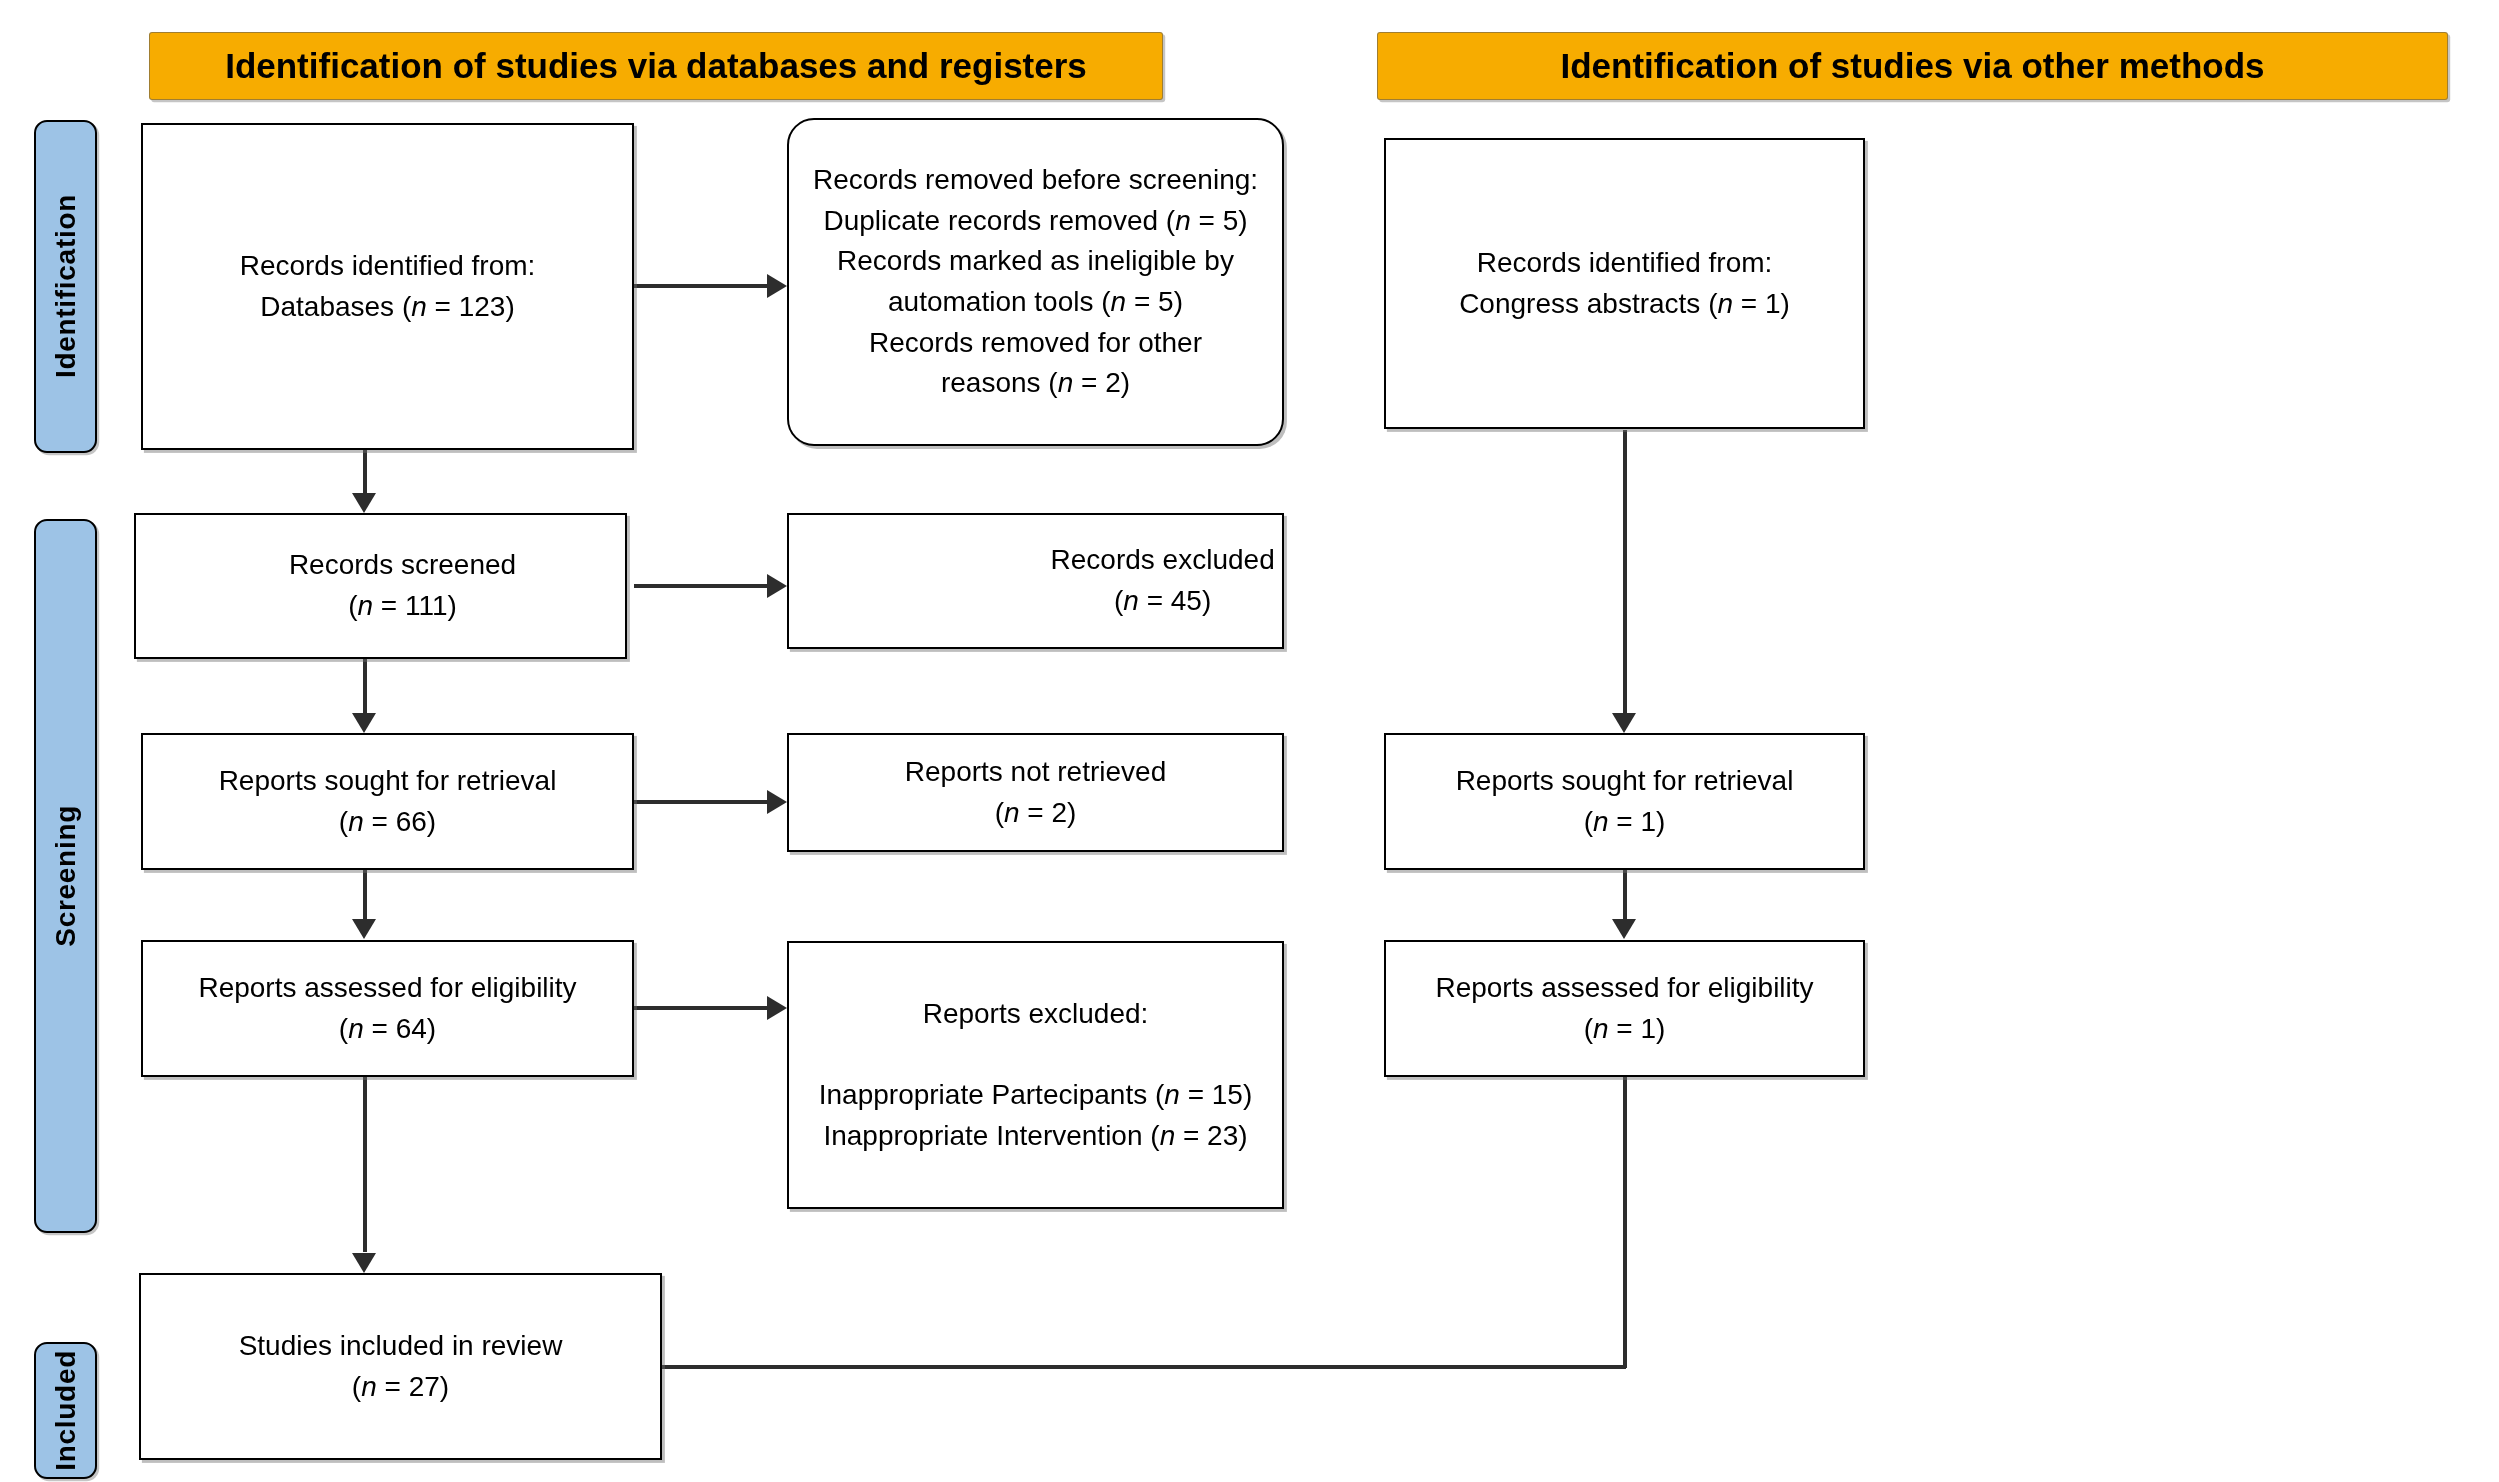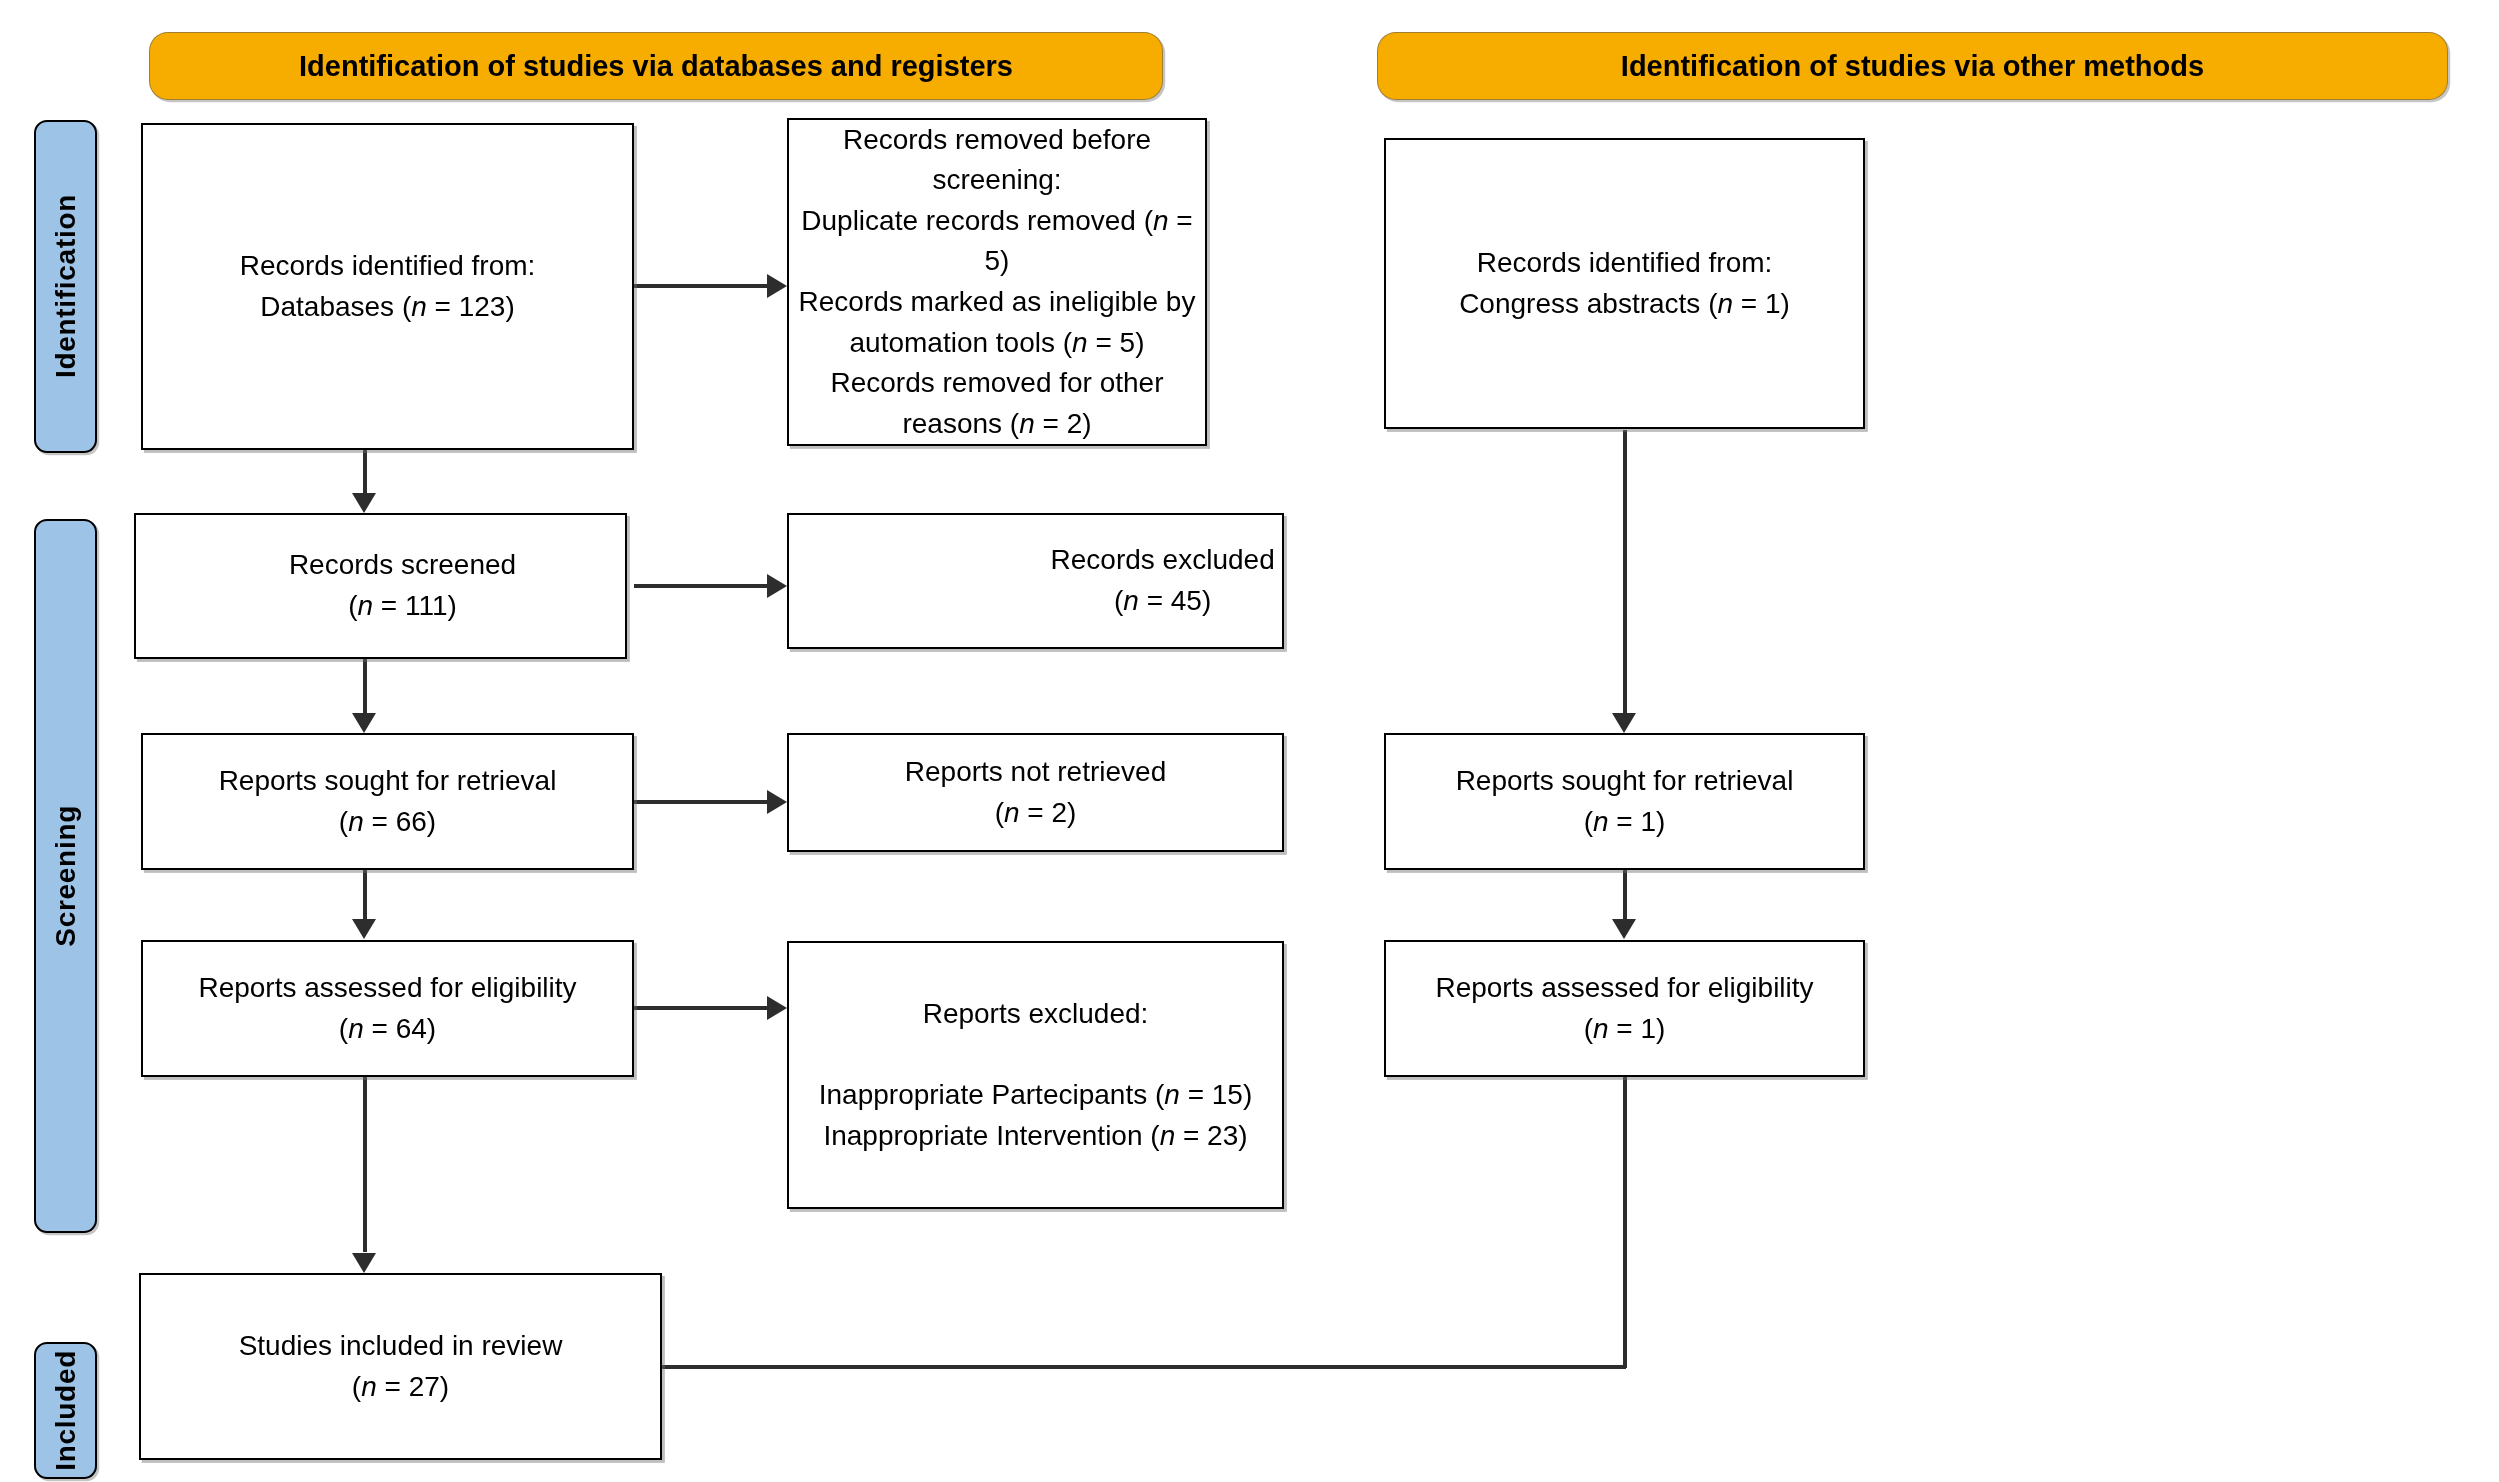--- a/index.html
+++ b/index.html
@@ -7,24 +7,24 @@
     width: 2500px; height: 1483px;
     background: #ffffff;
     font-family: "Liberation Sans", sans-serif;
     position: relative;
     color: #000;
   }
   .banner {
     position: absolute;
     background: var(--banner, #F7AC00);
     border: 1.5px solid rgba(90,90,90,0.55);
-    border-radius: 19px;
+    border-radius: 3px;
     box-shadow: 2.2px 2.2px 0 rgba(110,110,110,0.40);
     display: flex; align-items: center; justify-content: center;
-    font-weight: bold; font-size: 29px; text-align: center;
+    font-weight: bold; font-size: 35px; text-align: center;
   }
   .side {
     position: absolute;
     background: var(--sidebar, #9DC3E6);
     border: 2.9px solid #000;
     border-radius: 13px;
     box-shadow: 2.2px 2.2px 0 rgba(110,110,110,0.40);
     display: flex; align-items: center; justify-content: center;
     box-sizing: border-box;
   }
@@ -118,21 +118,21 @@
 <div class="box" style="left:141px; top:733px; width:493px; height:137px;">
   <div class="box-text">Reports sought for retrieval<br>(<i>n</i> = 66)</div>
 </div>
 <div class="box" style="left:141px; top:940px; width:493px; height:137px;">
   <div class="box-text">Reports assessed for eligibility<br>(<i>n</i> = 64)</div>
 </div>
 <div class="box" style="left:139px; top:1273px; width:523px; height:187px;text-align:center;">
   <div class="box-text">Studies included in review<br>(<i>n</i> = 27)</div>
 </div>
 
-<div class="box" style="left:787px; top:118px; width:420px; height:328px;">
+<div class="box" style="left:787px; top:118px; width:497px; height:328px;border-radius:27px;">
   <div class="box-text">Records removed before screening:<br>Duplicate records removed (<i>n</i> = 5)<br>Records marked as ineligible by<br>automation tools (<i>n</i> = 5)<br>Records removed for other<br>reasons (<i>n</i> = 2)</div>
 </div>
 <div class="box" style="left:787px; top:513px; width:497px; height:136px;justify-content:flex-end;">
   <div class="box-text">Records excluded<br>(<i>n</i> = 45)</div>
 </div>
 <div class="box" style="left:787px; top:733px; width:497px; height:119px;">
   <div class="box-text">Reports not retrieved<br>(<i>n</i> = 2)</div>
 </div>
 <div class="box" style="left:787px; top:941px; width:497px; height:268px;">
   <div class="box-text">Reports excluded:<br>&nbsp;<br>Inappropriate Partecipants (<i>n</i> = 15)<br>Inappropriate Intervention (<i>n</i> = 23)</div>

